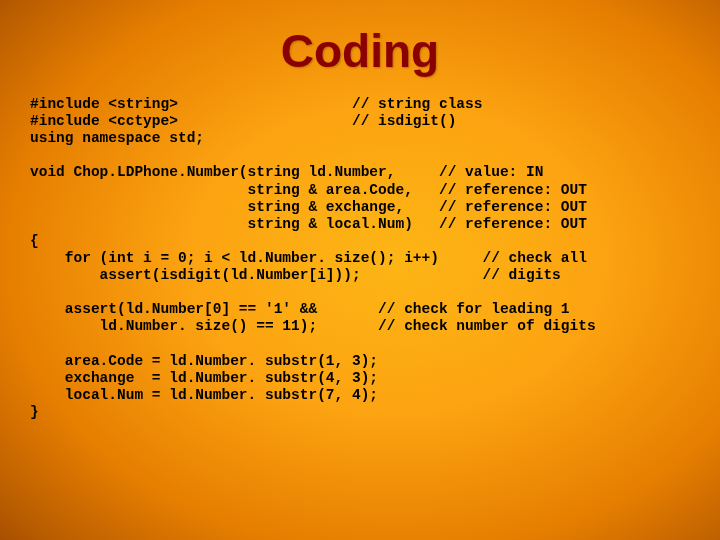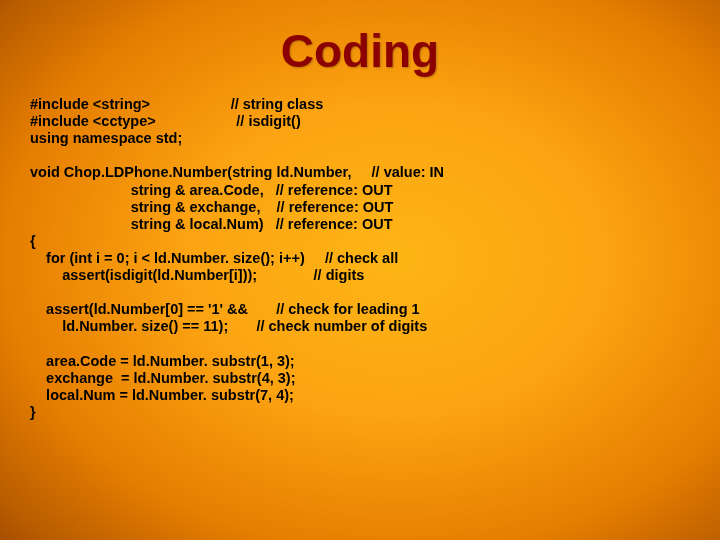--- a/index.html
+++ b/index.html
@@ -23,21 +23,21 @@
   .title {
     font-family: 'Comic Sans MS', 'Chalkboard SE', cursive, sans-serif;
     font-size: 46px;
     font-weight: bold;
     color: #8b0000;
     text-align: center;
     margin: 0 0 18px 0;
     text-shadow: 1px 1px 2px rgba(0,0,0,0.25);
   }
   pre.code {
-    font-family: Liberation Sans, sans-serif;
+    font-family: Liberation Mono, monospace;
     font-size: 14.5px;
     font-weight: bold;
     line-height: 1.18;
     color: #000;
     margin: 0;
     white-space: pre;
     letter-spacing: 0px;
   }
 </style>
 </head>

